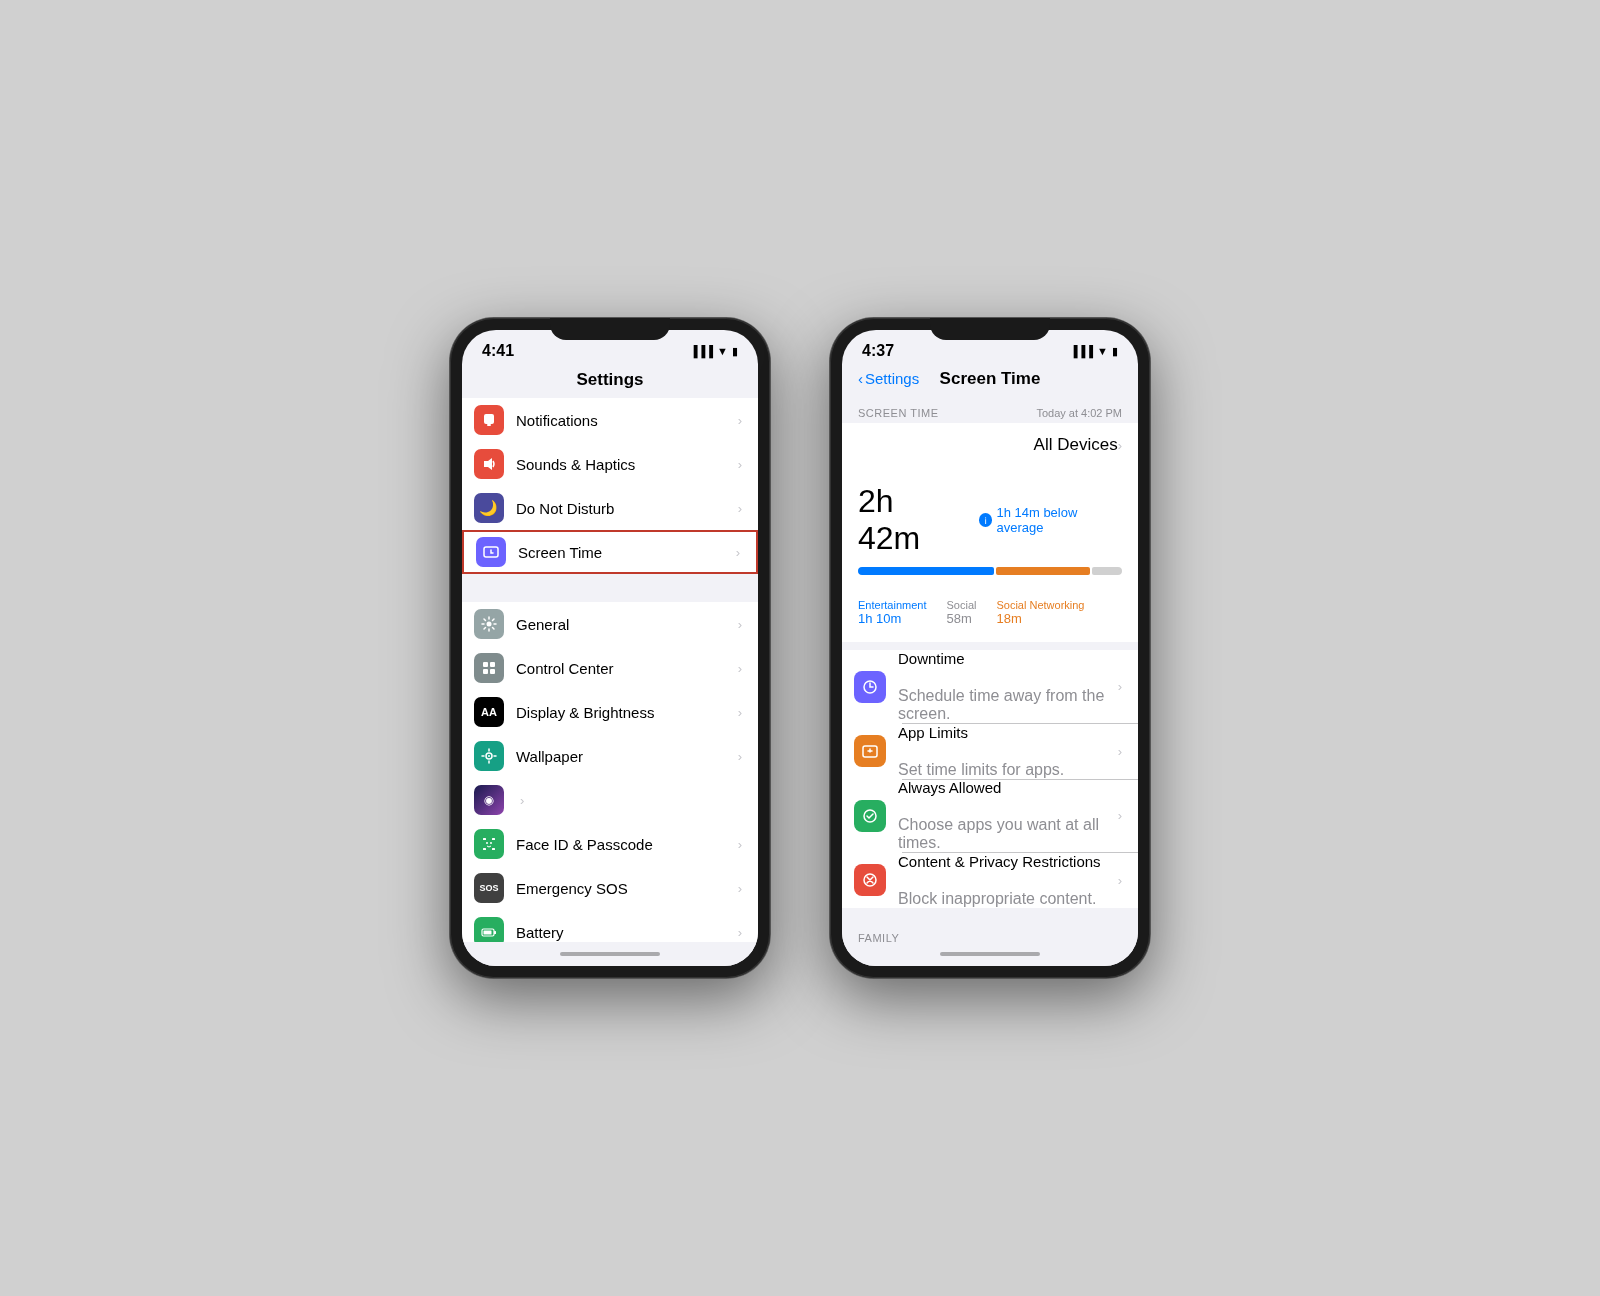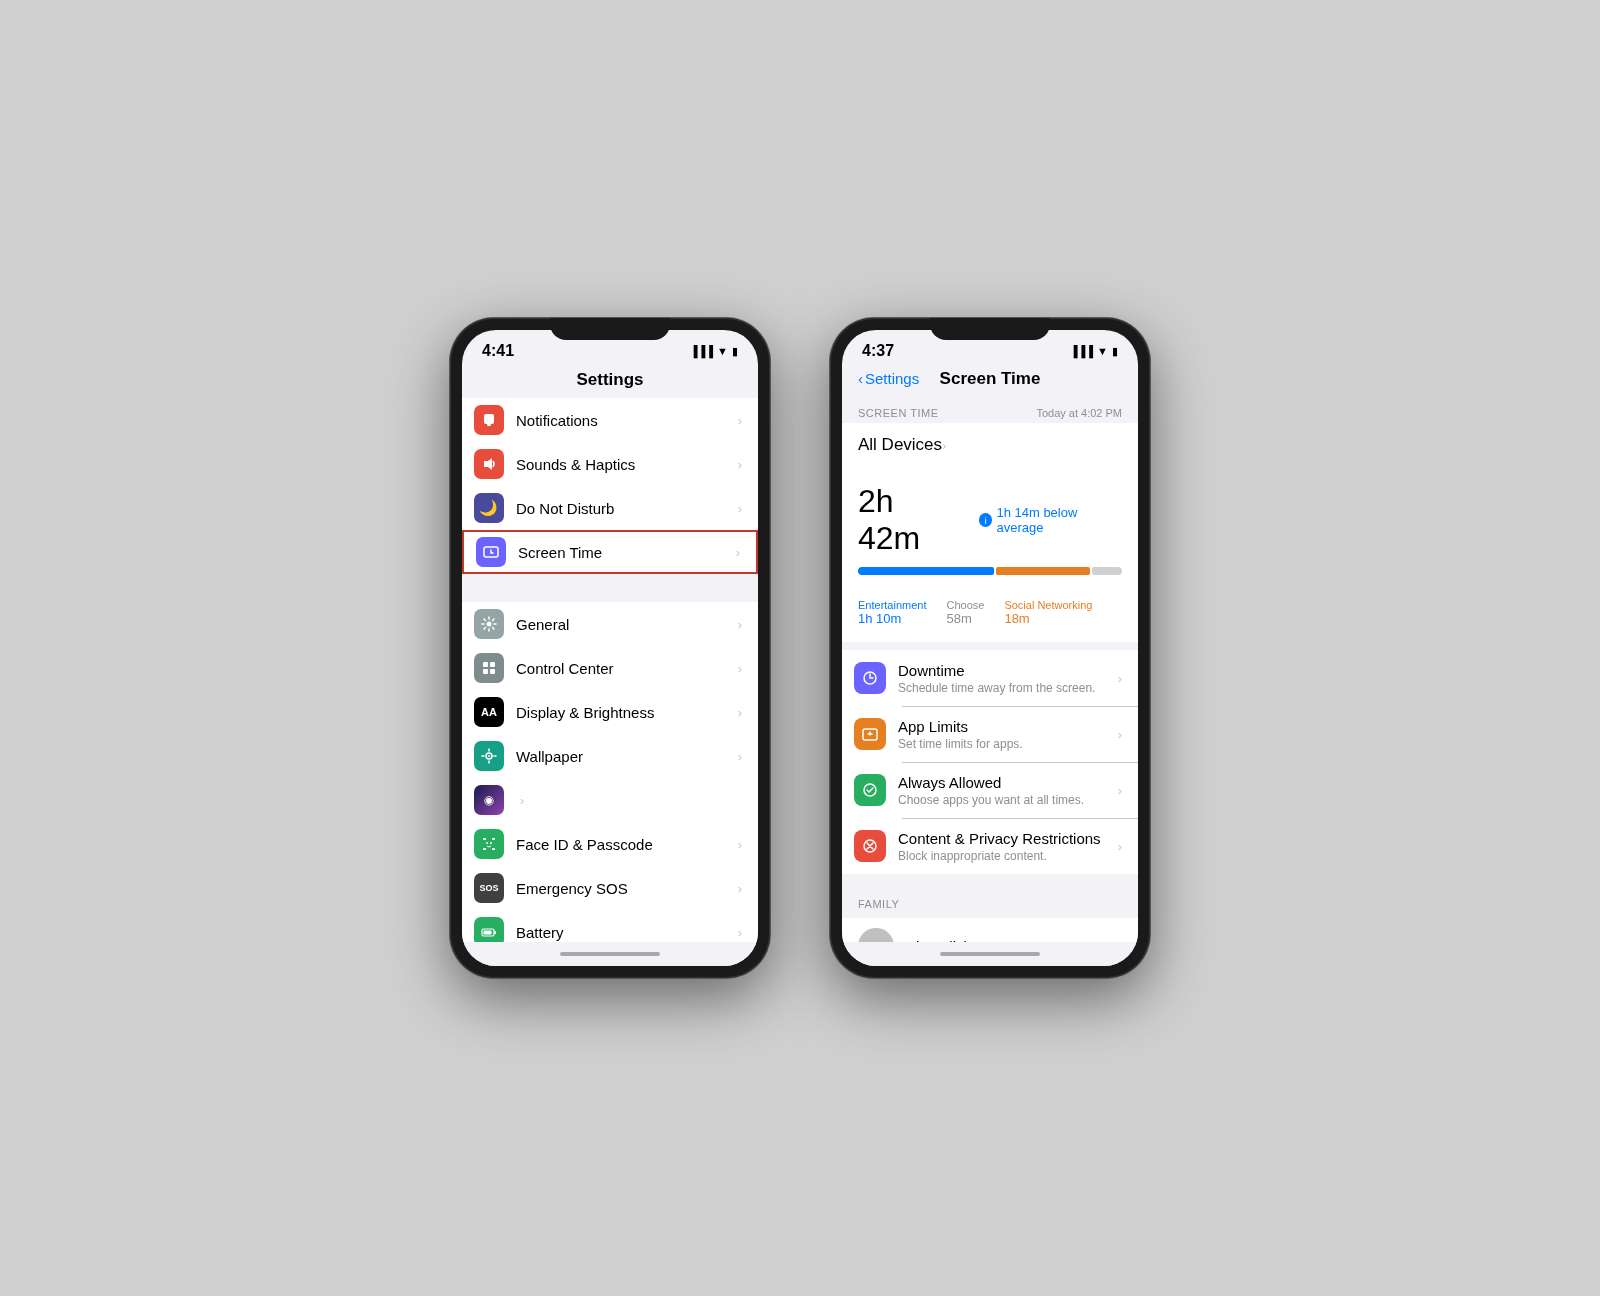--- a/index.html
+++ b/index.html
@@ -228,21 +228,21 @@
     }
     .st-section-value {
       font-size: 11px;
       color: #8e8e93;
     }
 
     .st-all-devices {
       background: #fff;
       display: flex;
       align-items: center;
-      justify-content: flex-start;
+      justify-content: flex-end;
       padding: 12px 16px;
       margin-bottom: 0;
     }
     .st-all-devices-label {
       font-size: 17px;
       color: #000;
     }
     .st-chevron {
       color: #c7c7cc;
       font-size: 13px;
@@ -338,21 +338,21 @@
       margin: 0 12px;
       display: flex;
       align-items: center;
       justify-content: center;
       color: #fff;
       font-size: 16px;
       flex-shrink: 0;
     }
     .st-menu-text { flex: 1; }
     .st-menu-title { font-size: 15px; color: #000; font-weight: 400; }
-    .st-menu-subtitle { font-size: 12px; color: #8e8e93; margin-top: 2px; }
+    .st-menu-subtitle { font-size: 16px; color: #8e8e93; margin-top: 20px; }
     .st-menu-chevron { color: #c7c7cc; font-size: 13px; }
 
     .st-family-header {
       padding: 20px 16px 6px;
     }
     .st-family-label {
       font-size: 11px;
       font-weight: 500;
       color: #8e8e93;
       text-transform: uppercase;
@@ -595,21 +595,21 @@
           <div class="st-bar-segment st-bar-orange" style="flex: 38;"></div>
           <div class="st-bar-segment st-bar-gray" style="flex: 12;"></div>
         </div>
 
         <div class="st-legend">
           <div class="st-legend-item">
             <span class="st-legend-label st-legend-blue">Entertainment</span>
             <span class="st-legend-value st-legend-blue">1h 10m</span>
           </div>
           <div class="st-legend-item">
-            <span class="st-legend-label st-legend-gray">Choose</span>
+            <span class="st-legend-label st-legend-gray">Social</span>
             <span class="st-legend-value st-legend-gray">58m</span>
           </div>
           <div class="st-legend-item">
             <span class="st-legend-label st-legend-orange">Social Networking</span>
             <span class="st-legend-value st-legend-orange">18m</span>
           </div>
         </div>
       </div>
 
       <div class="section-separator-sm"></div>

